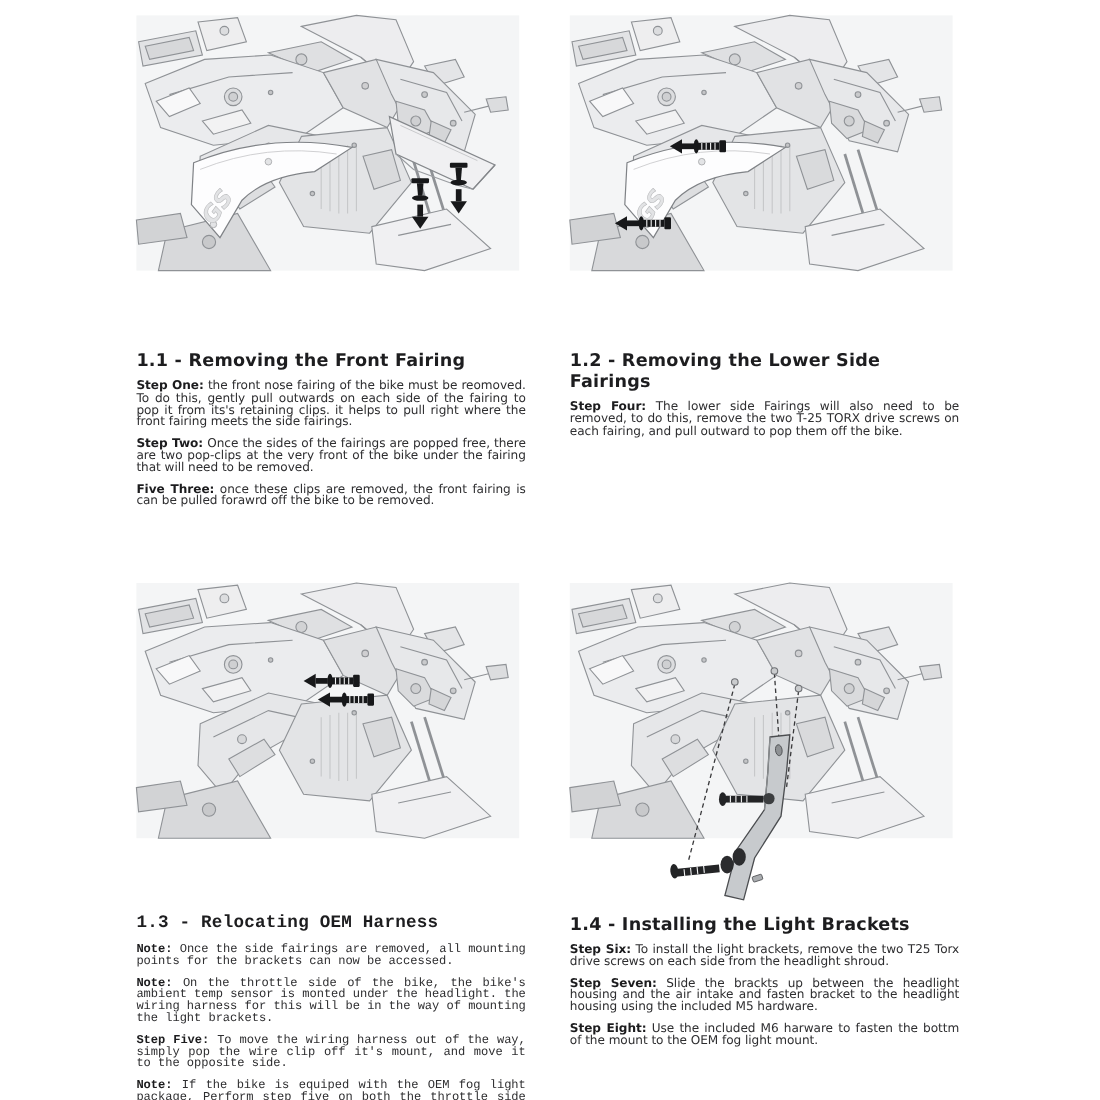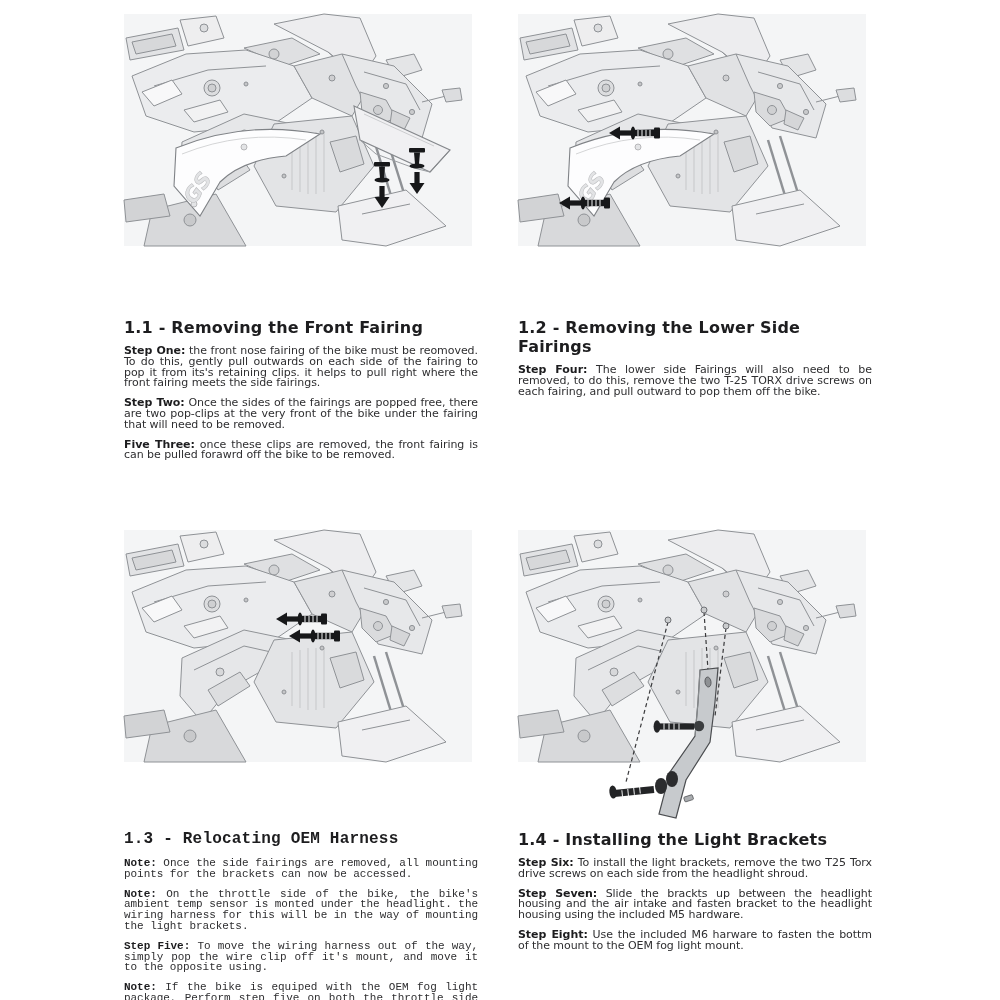--- a/index.html
+++ b/index.html
@@ -162,21 +162,21 @@
   <figure class="illus">
     <svg viewBox="0 0 348 232" width="348" height="232">
       <use href="#bike"></use>
       <use href="#screw-left" transform="translate(176,89)"></use>
       <use href="#screw-left" transform="translate(189,106)"></use>
     </svg>
   </figure>
   <h2 class="sec-title">1.3 - Relocating OEM Harness</h2>
   <p class="body"><span class="lbl">Note:</span> <span>Once the side fairings are removed, all mounting points for the brackets can now be accessed.</span></p>
   <p class="body"><span class="lbl">Note:</span> <span>On the throttle side of the bike, the bike's ambient temp sensor is monted under the headlight. the wiring harness for this will be in the way of mounting the light brackets.</span></p>
-  <p class="body"><span class="lbl">Step Five:</span> <span>To move the wiring harness out of the way, simply pop the wire clip off it's mount, and move it to the opposite using.</span></p>
+  <p class="body"><span class="lbl">Step Five:</span> <span>To move the wiring harness out of the way, simply pop the wire clip off it's mount, and move it to the opposite side.</span></p>
   <p class="body"><span class="lbl">Note:</span> <span>If the bike is equiped with the OEM fog light package, Perform step five on both the throttle side and clutch side.</span></p>
 </section>
 
 <section class="col row2" id="sec-4">
   <figure class="illus">
     <svg viewBox="0 0 348 232" width="348" height="232">
       <use href="#bike"></use>
       <g>
         <g stroke="#3a3a3c" stroke-width="1.2" stroke-dasharray="4 3" fill="none">
           <path d="M150,92 L108,252"></path>

